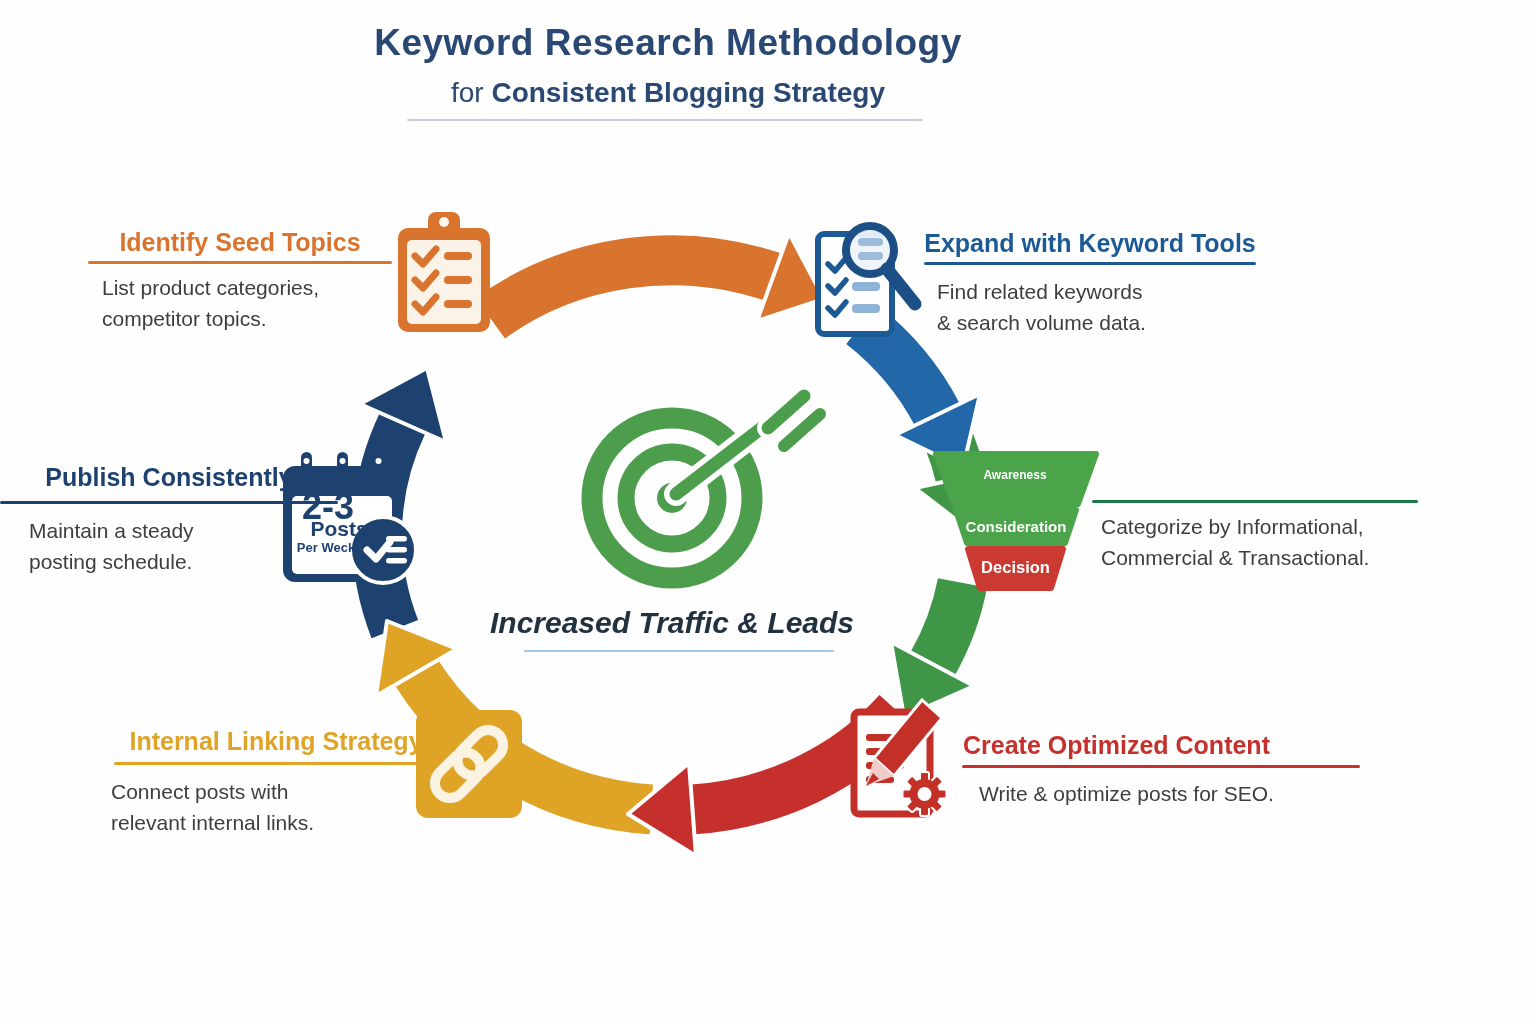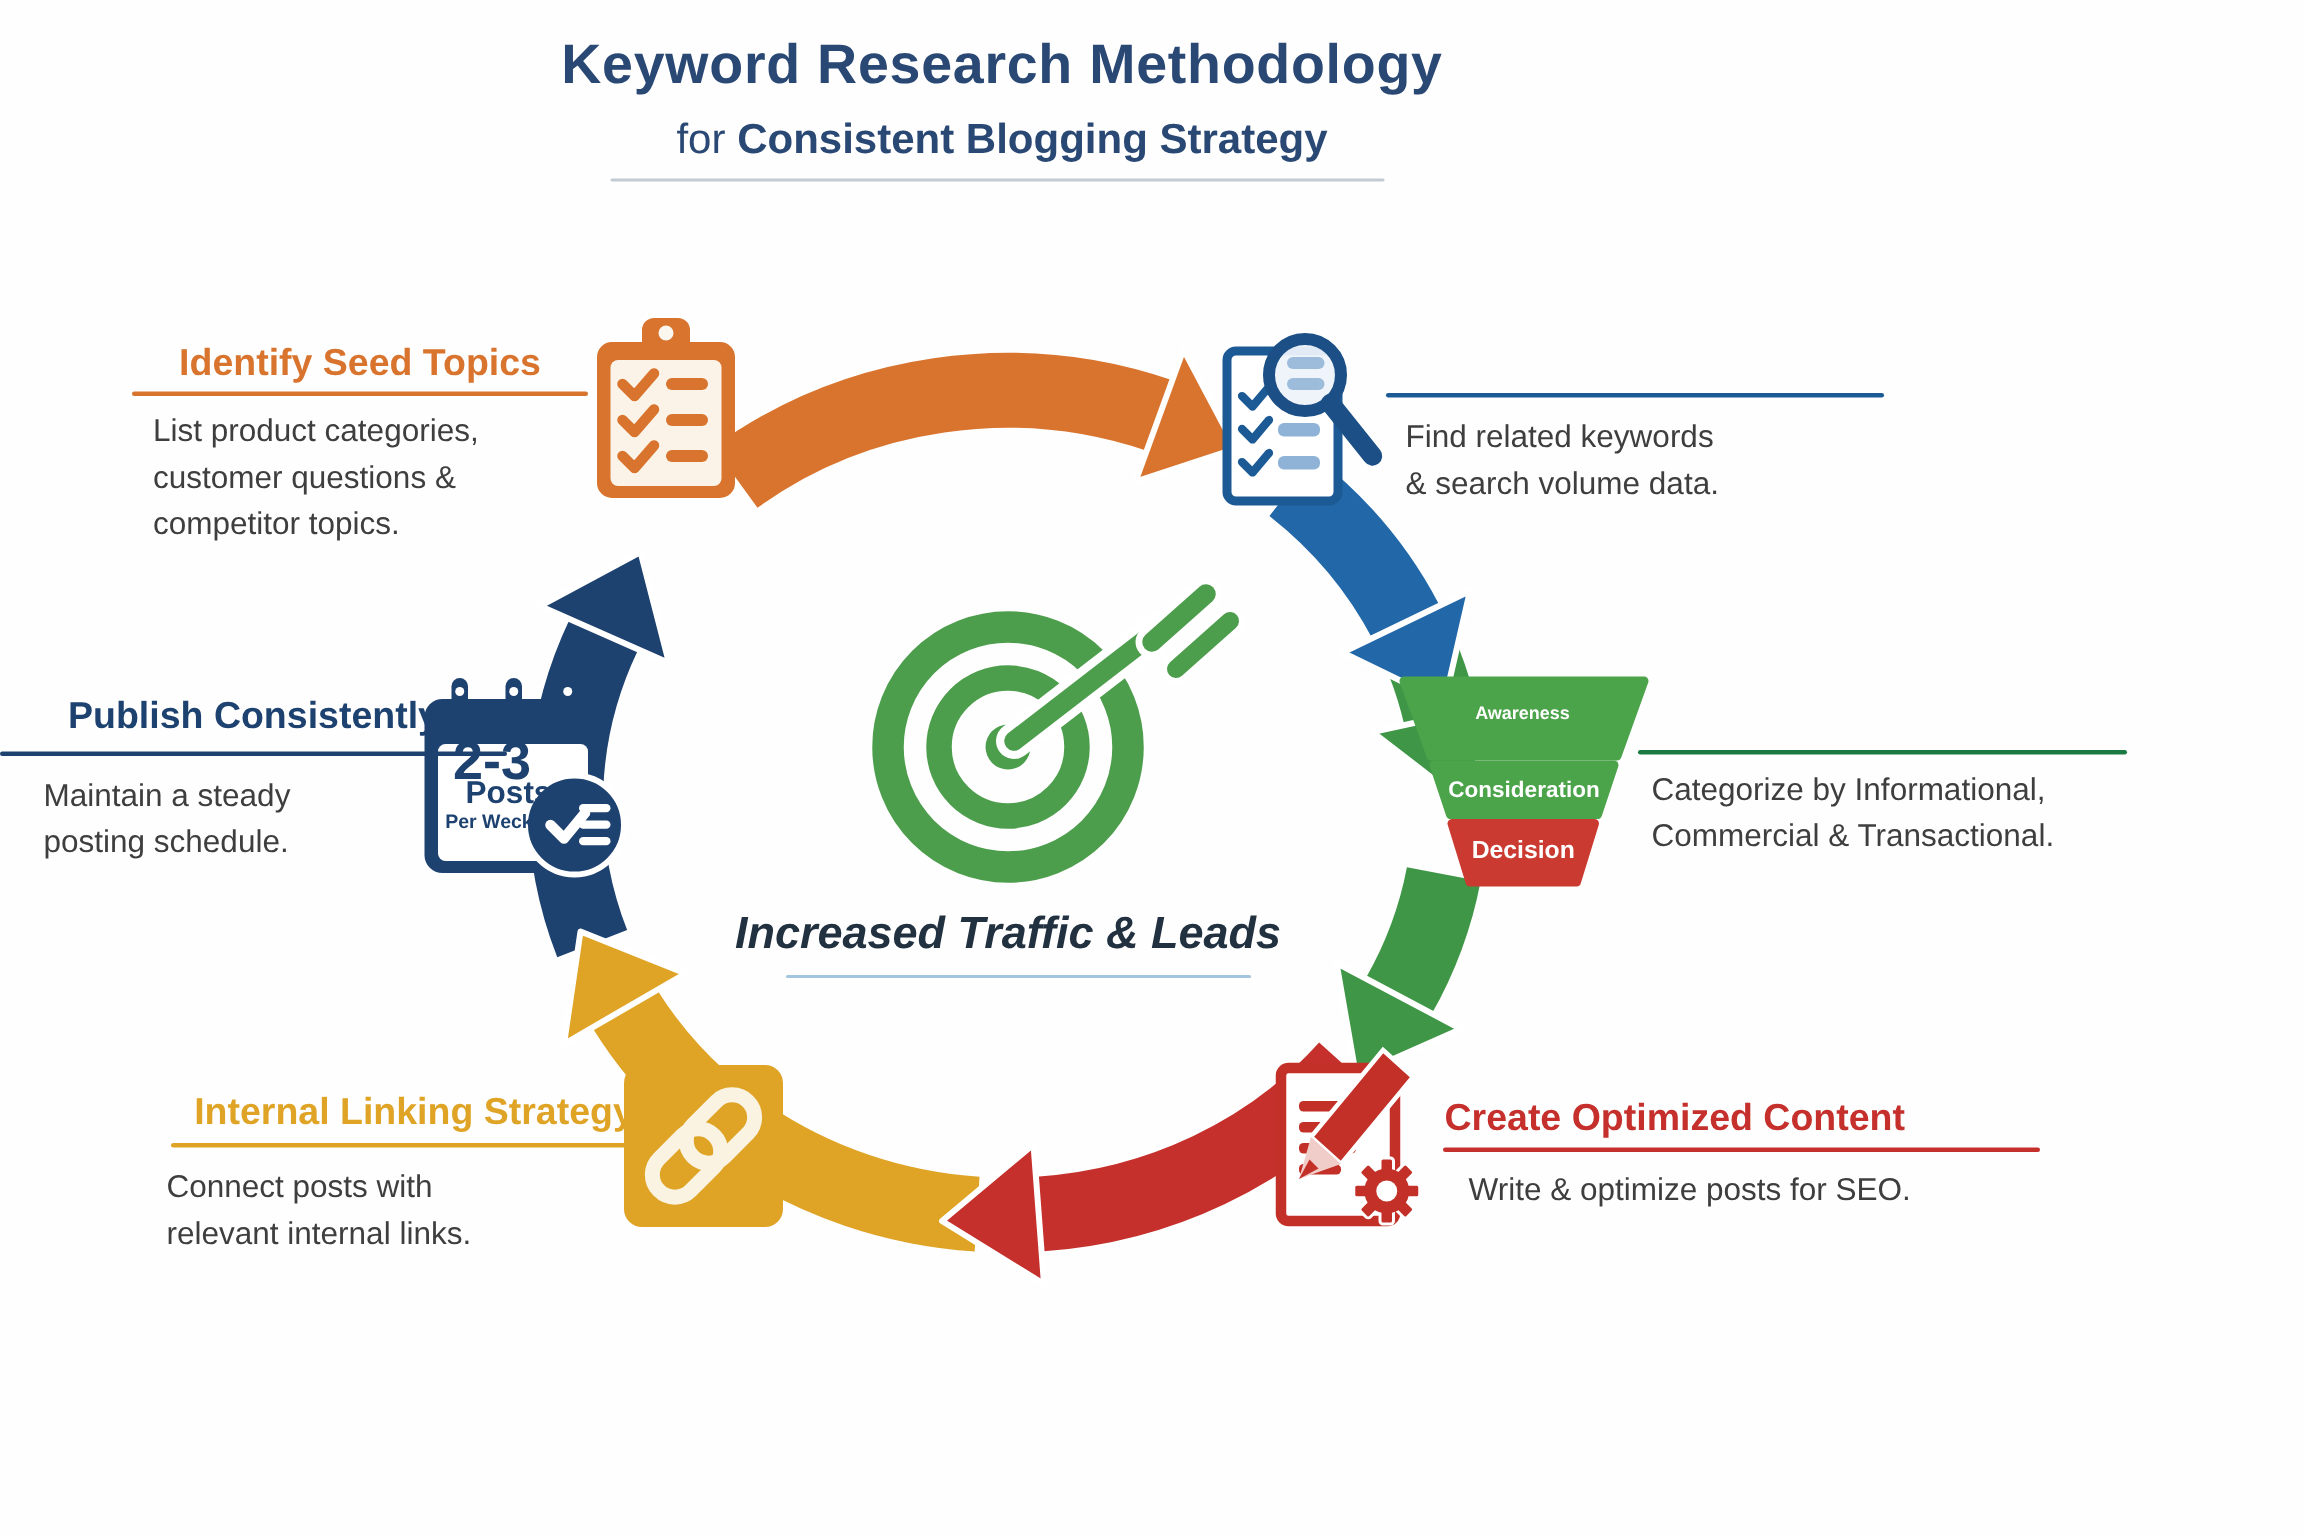--- a/index.html
+++ b/index.html
@@ -171,24 +171,24 @@
   <div class="abs title-main">Keyword Research Methodology</div>
   <div class="abs title-sub">
     <span class="pre">for</span><span class="main"> Consistent Blogging Strategy</span>
   </div>
   <div class="abs rule" style="top:119px;left:407px;width:516px;height:2px;background:#c3cbd3"></div>
 
   <div class="abs step-title c-orange ta-c" style="top:228px;left:88px;width:304px">Identify Seed Topics</div>
   <div class="abs rule bg-orange" style="top:261px;left:88px;width:304px"></div>
   <div class="abs step-body" style="top:272px;left:102px">
     <div>List product categories,</div>
-    <div>customer questions &amp;</div>
     <div>competitor topics.</div>
   </div>
 
+  <div class="abs step-title c-blue ta-c" style="top:229px;left:924px;width:332px">Expand with Keyword Tools</div>
   <div class="abs rule bg-blue" style="top:262px;left:924px;width:332px"></div>
   <div class="abs step-body" style="top:276px;left:937px">
     <div>Find related keywords</div>
     <div>&amp; search volume data.</div>
   </div>
 
   <div class="abs rule bg-green" style="top:500px;left:1092px;width:326px"></div>
   <div class="abs step-body" style="top:511px;left:1101px">
     <div>Categorize by Informational,</div>
     <div>Commercial &amp; Transactional.</div>

